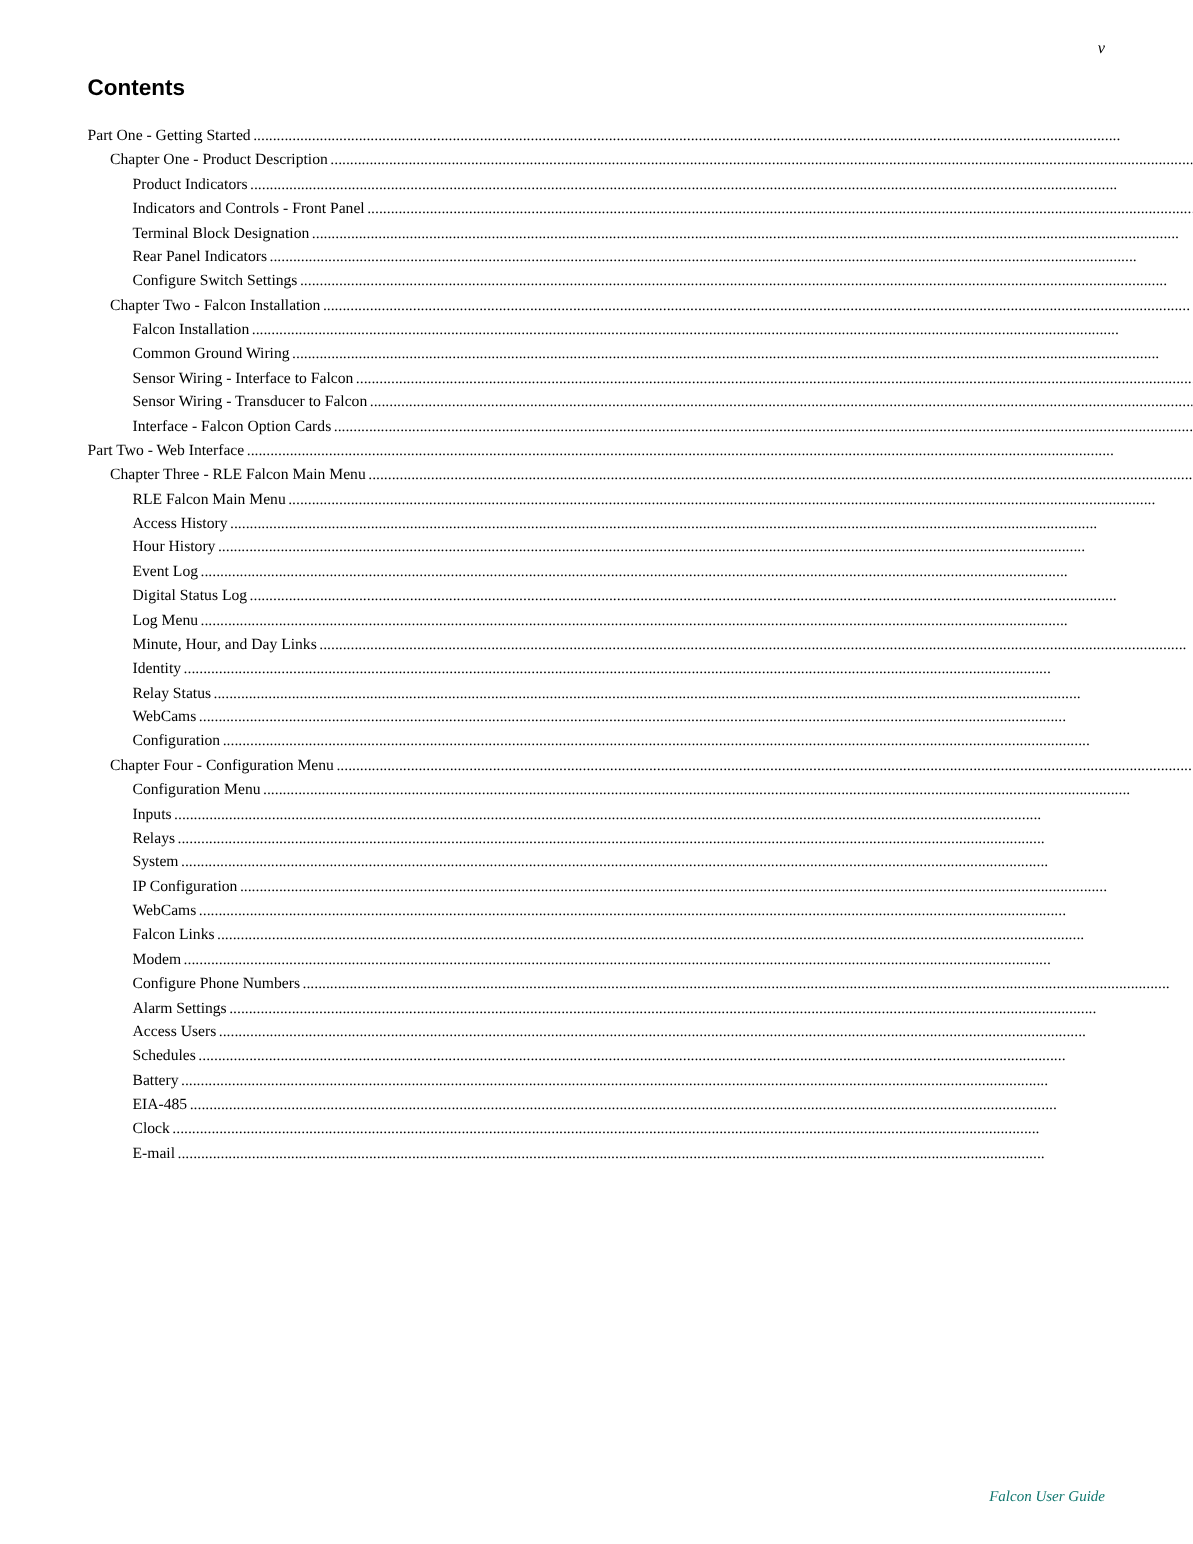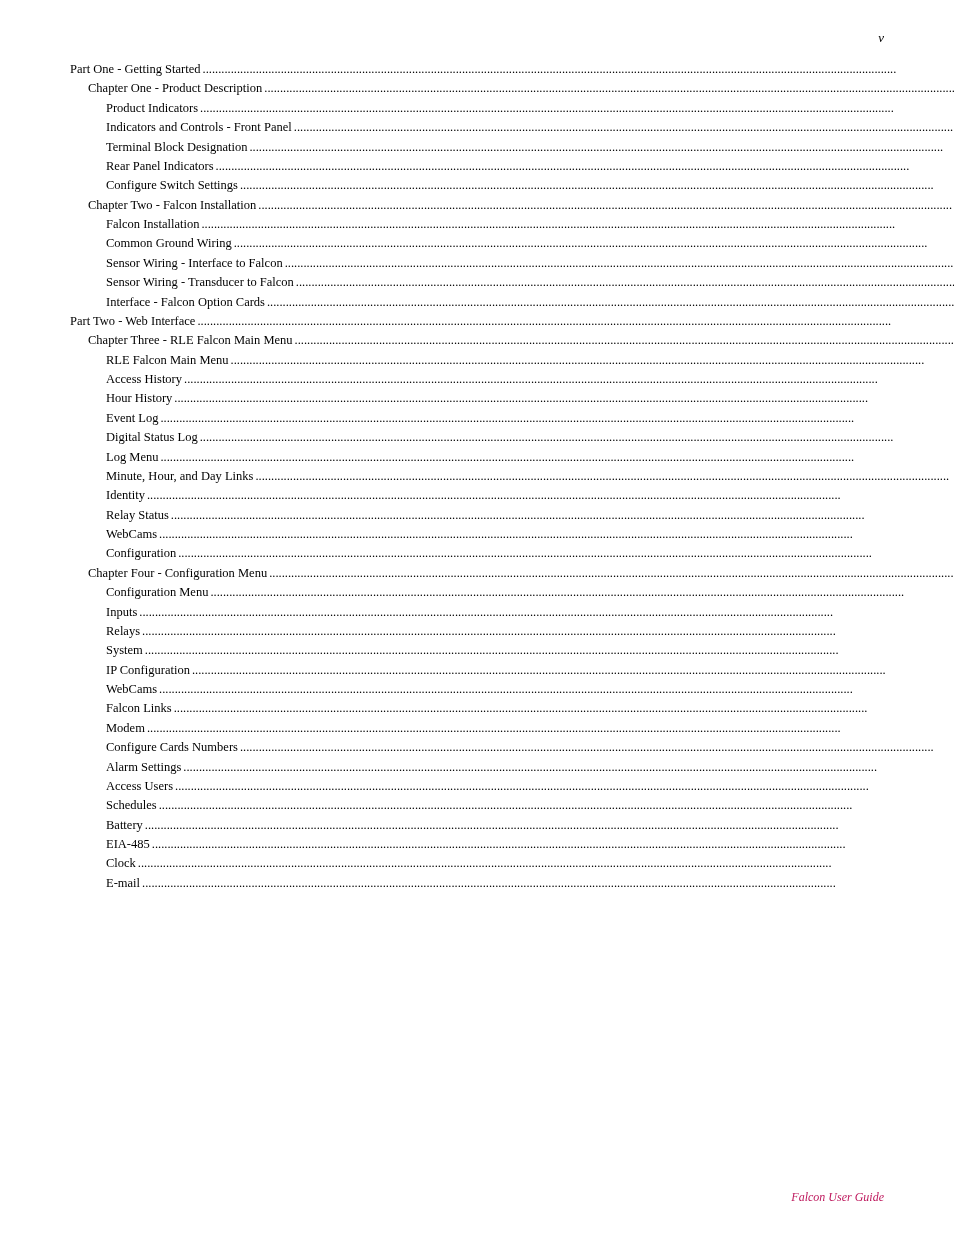--- a/index.html
+++ b/index.html
@@ -24,21 +24,21 @@
       top: 30px;
       right: 70px;
       font-size: 13px;
       font-style: italic;
     }
     .page-footer {
       position: absolute;
       bottom: 30px;
       right: 70px;
       font-size: 12px;
-      color: #be185d;
+      color: #0f766e;
       font-style: italic;
     }
     h1.contents-title {
       font-size: 18px;
       font-weight: bold;
       margin-bottom: 18px;
       font-family: Arial, sans-serif;
     }
     .two-col {
       display: flex;
@@ -76,20 +76,21 @@
       display: block;
       width: 100%;
     }
   </style>
 </head>
 <body>
 
 <div class="page">
   <div class="page-num-top">v</div>
 
+  <h1 class="contents-title">Contents</h1>
 
   <div class="two-col">
     <div class="col" id="left-col">
         <div class="toc-line indent-0">
           <span class="label">Part One - Getting Started</span>
           <span class="dots-fill"></span>
         </div>
         <div class="toc-line indent-1">
           <span class="label">Chapter One - Product Description</span>
           <span class="dots-fill"></span>
@@ -220,21 +221,21 @@
         </div>
         <div class="toc-line indent-2">
           <span class="label">Falcon Links</span>
           <span class="dots-fill"></span>
         </div>
         <div class="toc-line indent-2">
           <span class="label">Modem</span>
           <span class="dots-fill"></span>
         </div>
         <div class="toc-line indent-2">
-          <span class="label">Configure Cards Numbers</span>
+          <span class="label">Configure Phone Numbers</span>
           <span class="dots-fill"></span>
         </div>
         <div class="toc-line indent-2">
           <span class="label">Alarm Settings</span>
           <span class="dots-fill"></span>
         </div>
         <div class="toc-line indent-2">
           <span class="label">Access Users</span>
           <span class="dots-fill"></span>
         </div>

